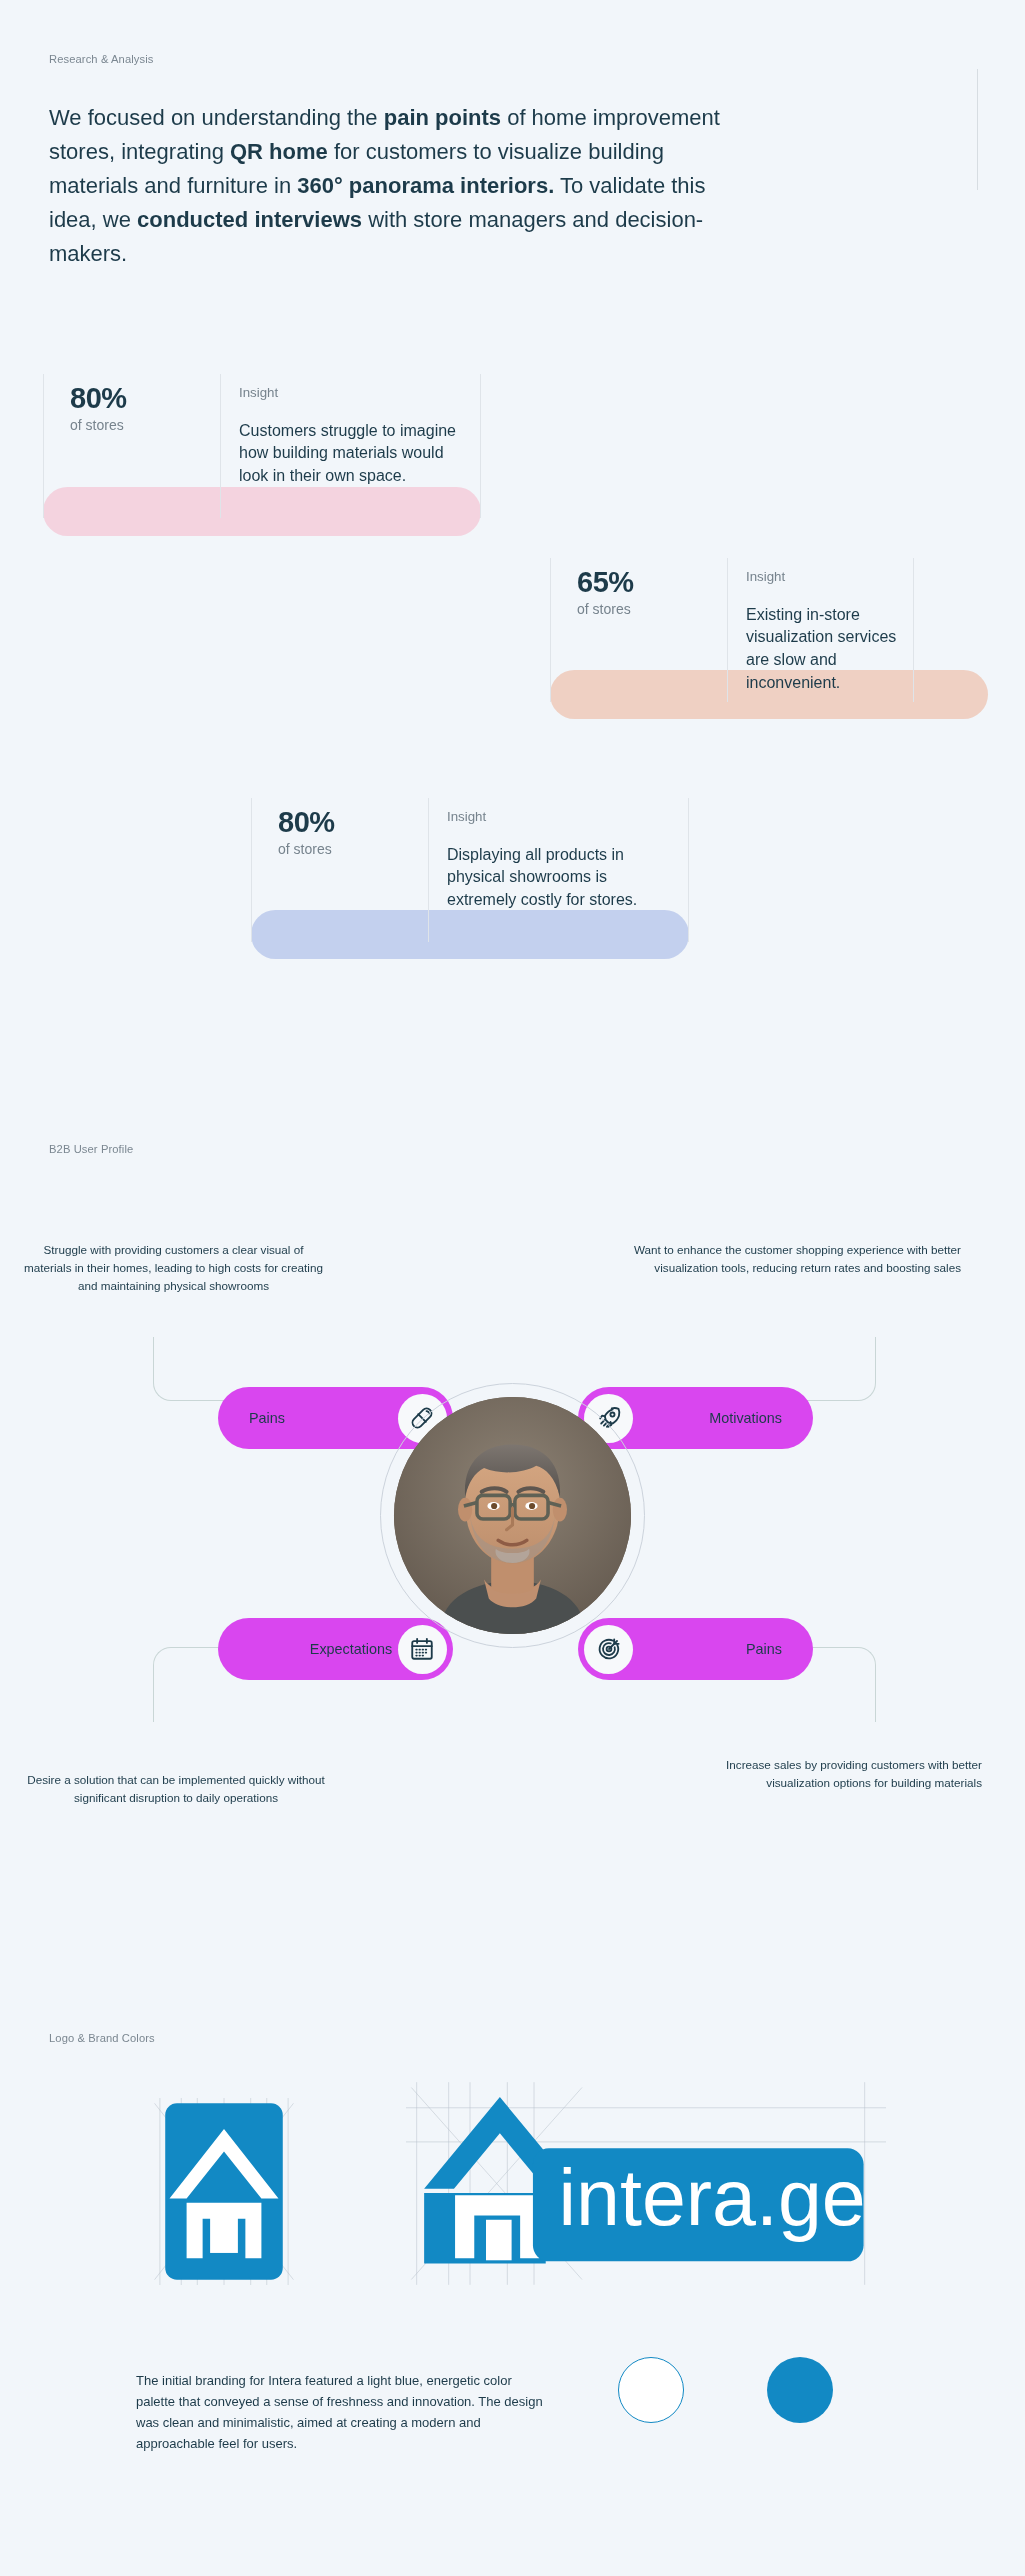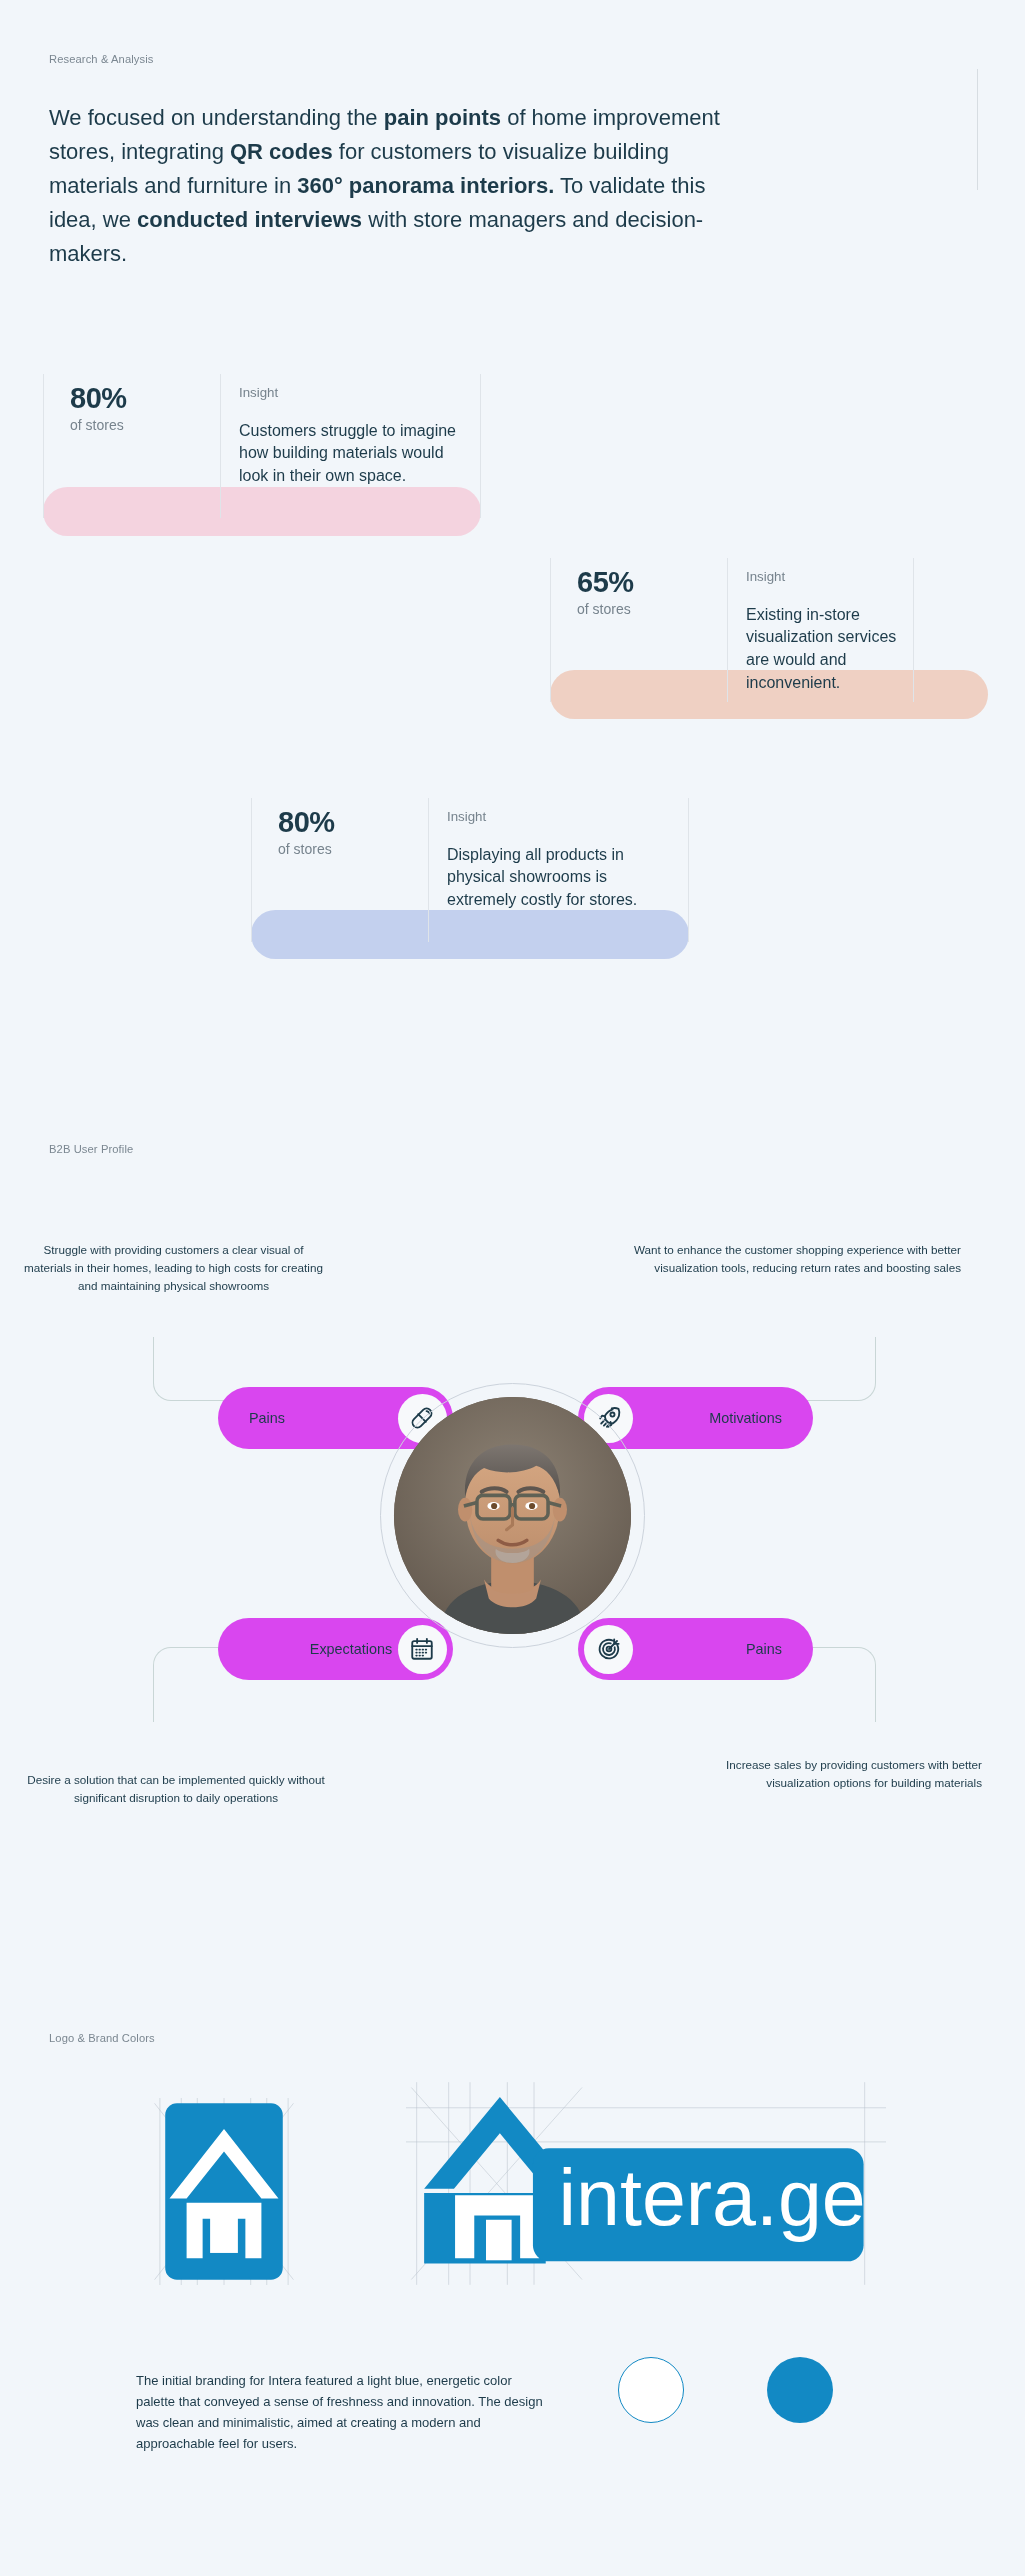--- a/index.html
+++ b/index.html
@@ -221,21 +221,21 @@
   #swatch-white { left: 618px; top: 2357px; background: #ffffff; border: 1.1px solid #1289c4; }
   #swatch-blue  { left: 767px; top: 2357px; background: #1289c4; }
 </style>
 </head>
 <body>
 
 <div id="header" class="section-label">Research &amp; Analysis</div>
 <div id="header-divider"></div>
 
 <div id="intro-copy">
-  <span>We focused on understanding the </span><b>pain points</b><span> of home improvement stores, integrating </span><b>QR codes</b><span>  for customers to visualize building materials and furniture in </span><b>360° panorama interiors.</b><span> To validate this idea, we </span><b>conducted interviews</b><span> with store managers and decision-makers.</span>
+  <span>We focused on understanding the </span><b>pain points</b><span> of home improvement stores, integrating </span><b>QR home</b><span>  for customers to visualize building materials and furniture in </span><b>360° panorama interiors.</b><span> To validate this idea, we </span><b>conducted interviews</b><span> with store managers and decision-makers.</span>
 </div>
 
 <div class="insight-card" id="card-1">
   <div class="insight-bar" style="background: rgb(244, 211, 223);"></div>
   <div class="insight-inner">
     <div class="stat-col">
       <div class="stat-pct">80%</div>
       <div class="stat-sub">of stores</div>
     </div>
     <div class="insight-col">
@@ -247,21 +247,21 @@
 
 <div class="insight-card" id="card-2">
   <div class="insight-bar" style="background: rgb(239, 208, 195);"></div>
   <div class="insight-inner">
     <div class="stat-col">
       <div class="stat-pct">65%</div>
       <div class="stat-sub">of stores</div>
     </div>
     <div class="insight-col">
       <div class="insight-kicker">Insight</div>
-      <div class="insight-text">Existing in-store visualization services are would and inconvenient.</div>
+      <div class="insight-text">Existing in-store visualization services are slow and inconvenient.</div>
     </div>
   </div>
 </div>
 
 <div class="insight-card" id="card-3">
   <div class="insight-bar" style="background: rgb(195, 208, 238);"></div>
   <div class="insight-inner">
     <div class="stat-col">
       <div class="stat-pct">80%</div>
       <div class="stat-sub">of stores</div>

